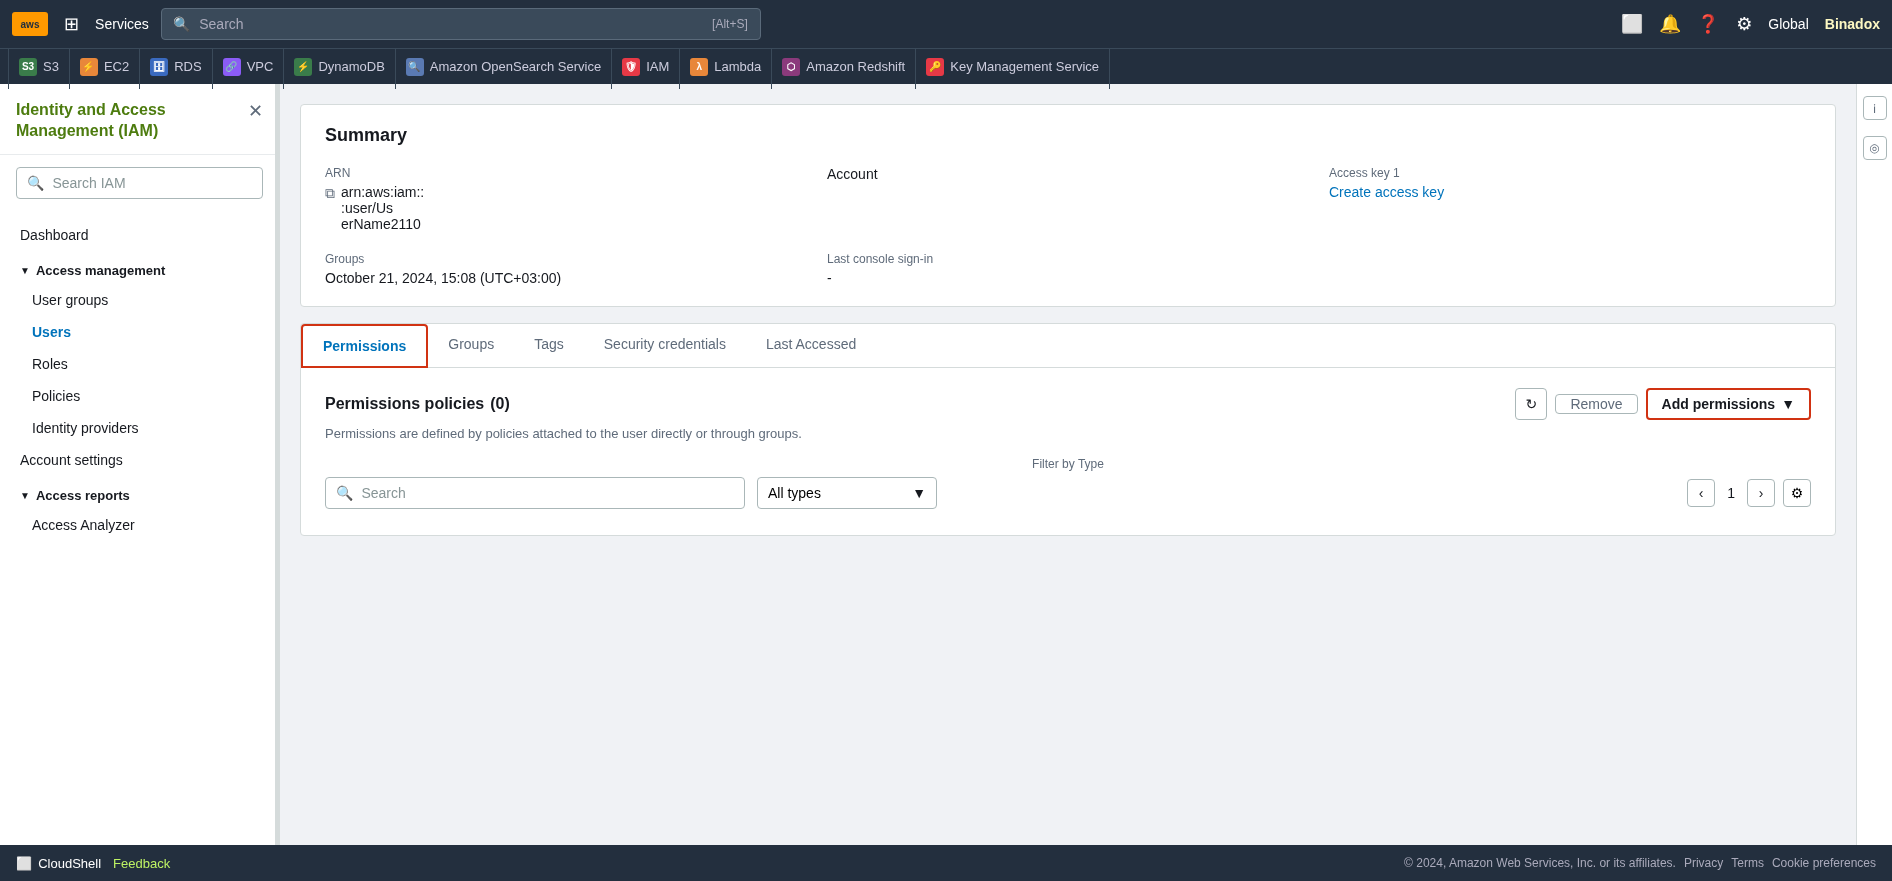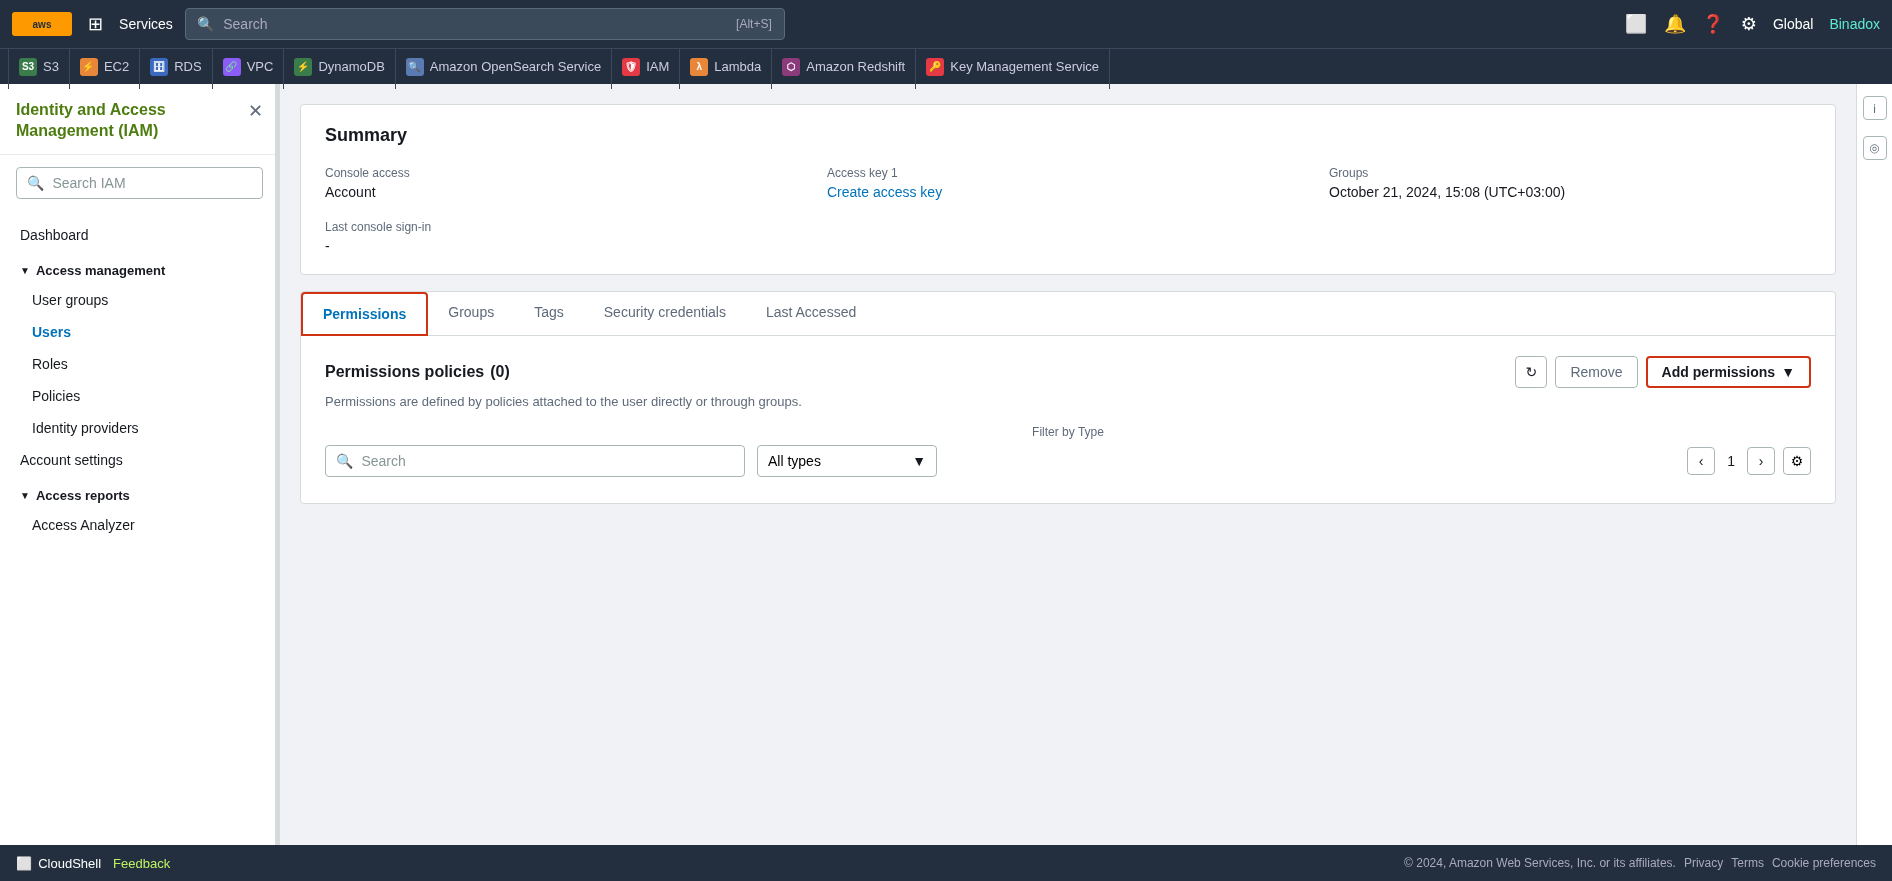--- a/index.html
+++ b/index.html
@@ -14,21 +14,21 @@
       padding: 0 12px;
       gap: 12px;
       position: fixed;
       top: 0; left: 0; right: 0;
       z-index: 100;
     }
     .aws-logo {
       display: flex; align-items: center; gap: 4px; cursor: pointer;
     }
     .aws-logo-icon {
-      width: 60px; height: 24px;
+      width: 36px; height: 24px;
       background: #ff9900;
       border-radius: 3px;
       display: flex; align-items: center; justify-content: center;
       font-weight: 900; font-size: 10px; color: #232f3e;
     }
     .grid-icon { color: #fff; font-size: 18px; cursor: pointer; margin: 0 4px; }
     .services-btn {
       color: #fff; font-size: 14px; cursor: pointer; white-space: nowrap;
     }
     .search-bar {
@@ -41,21 +41,21 @@
     }
     .search-bar input {
       background: transparent; border: none; outline: none;
       color: #fff; font-size: 14px; flex: 1;
     }
     .search-bar input::placeholder { color: #aab; }
     .search-shortcut { color: #aab; font-size: 12px; }
     .nav-icons { margin-left: auto; display: flex; align-items: center; gap: 16px; }
     .nav-icon { color: #fff; font-size: 18px; cursor: pointer; }
     .nav-region { color: #fff; font-size: 14px; cursor: pointer; }
-    .nav-account { color: #5eead4; font-size: 14px; cursor: pointer; }
+    .nav-account { color: #fef9c3; font-size: 14px; cursor: pointer; font-weight: bold; }
 
     
     .service-tabs {
       background: #232f3e;
       height: 36px;
       display: flex;
       align-items: center;
       padding: 0 8px;
       gap: 0;
       position: fixed;
@@ -209,21 +209,21 @@
     .permissions-actions {
       display: flex; align-items: center; gap: 8px;
     }
     .btn-icon {
       width: 32px; height: 32px; border: 1px solid #aab7b8;
       background: #fff; border-radius: 4px; cursor: pointer;
       display: flex; align-items: center; justify-content: center;
       font-size: 14px; color: #16191f;
     }
     .btn-secondary {
-      height: 32px; padding: 0 14px;
+      height: 20px; padding: 0 14px;
       background: #fff; border: 1px solid #aab7b8;
       border-radius: 4px; cursor: pointer;
       font-size: 14px; color: #5f6b7a;
     }
     .btn-primary-outline {
       height: 32px; padding: 0 14px;
       background: #fff; border: 2px solid #d13212;
       border-radius: 4px; cursor: pointer;
       font-size: 14px; font-weight: 700; color: #16191f;
       display: flex; align-items: center; gap: 6px;
@@ -438,23 +438,33 @@
     </div>
     <div class="sidebar-resize-handle"></div>
   </div>
 
   <div class="main-content">
 
     <div class="summary-card">
       <div class="summary-title">Summary</div>
       <div class="summary-grid">
 
-
         <div class="summary-field">
-          <label>Console access</label>
+          <label>ARN</label>
+          <div class="arn-copy">
+            <span class="copy-icon">⧉</span>
+            <div class="value">
+              <span>arn:aws:iam::</span><br>
+              <span>:user/Us</span><br>
+              <span>erName2110</span>
+            </div>
+          </div>
+        </div>
+
+        <div class="summary-field">
           <div class="value">Account</div>
         </div>
 
         <div class="summary-field">
           <label>Access key 1</label>
           <a class="link-btn">Create access key</a>
         </div>
 
         <div class="summary-field">
           <label>Groups</label>

